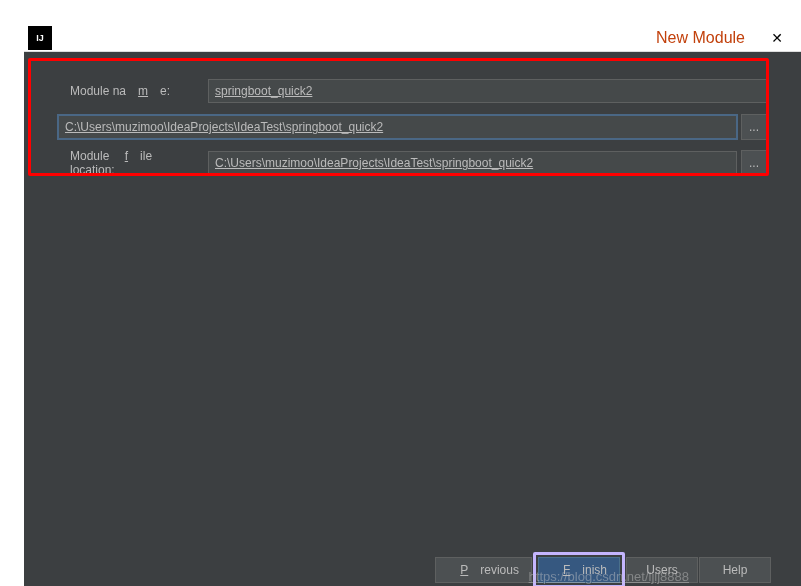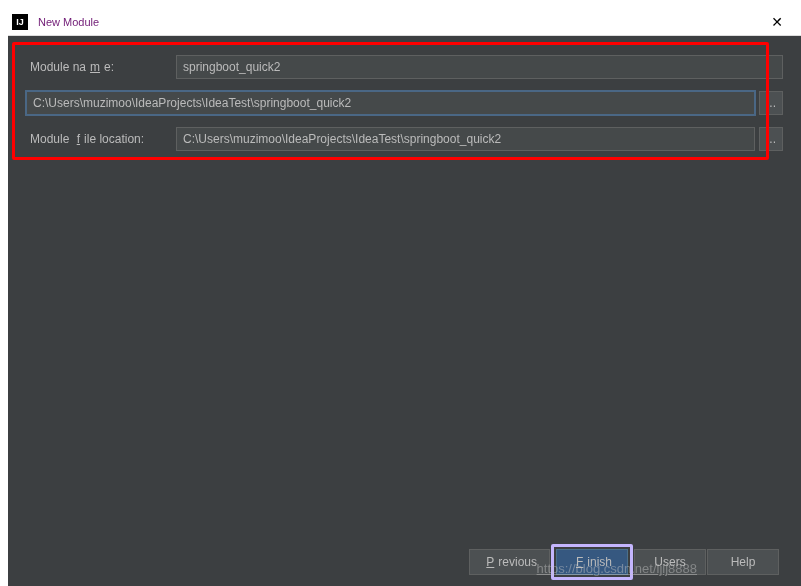--- a/index.html
+++ b/index.html
@@ -1,17 +1,17 @@
 <!DOCTYPE html>
 <html><head>
   <meta charset="utf-8">
   <style>
     * {
       margin: 0;
-      padding: 4px;
+      padding: 12px;
       box-sizing: border-box;
       font-family: "Segoe UI", Tahoma, sans-serif;
     }
     body {
       width: 801px;
       height: 586px;
       background: #fff;
       overflow: hidden;
       position: relative;
     }
@@ -29,23 +29,24 @@
       background: #000;
       color: #fff;
       font-size: 9px;
       font-weight: bold;
       display: flex;
       align-items: center;
       justify-content: center;
       margin-right: 6px;
     }
     .titlebar-title {
-      font-size: 11px;
-      color: #701a75;
+      font-size: 16px;
+      color: #c2410c;
       flex: 1;
+      text-align: right;
     }
     .titlebar-close {
       width: 40px;
       height: 26px;
       display: flex;
       align-items: center;
       justify-content: center;
       font-size: 14px;
       cursor: pointer;
     }
@@ -83,20 +84,21 @@
     }
     .form-input {
       flex: 1;
       height: 24px;
       background: #45494a;
       border: 1px solid #5e6060;
       color: #bbbbbb;
       font-size: 12px;
       padding: 0 6px;
       outline: none;
+      text-decoration: underline;
     }
     .form-input.focused {
       border: 1px solid #4a6785;
       box-shadow: 0 0 0 1px #4a6785;
     }
     .browse-btn {
       width: 24px;
       height: 24px;
       background: #4c5052;
       border: 1px solid #5e6060;

